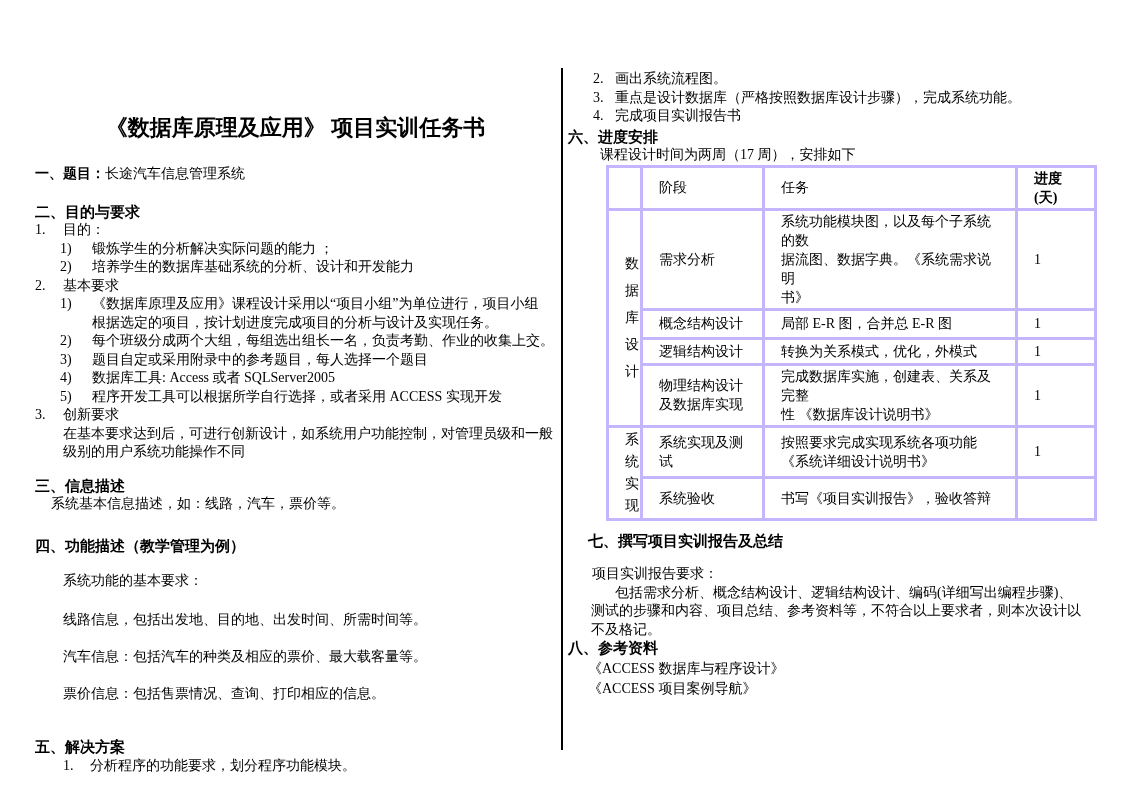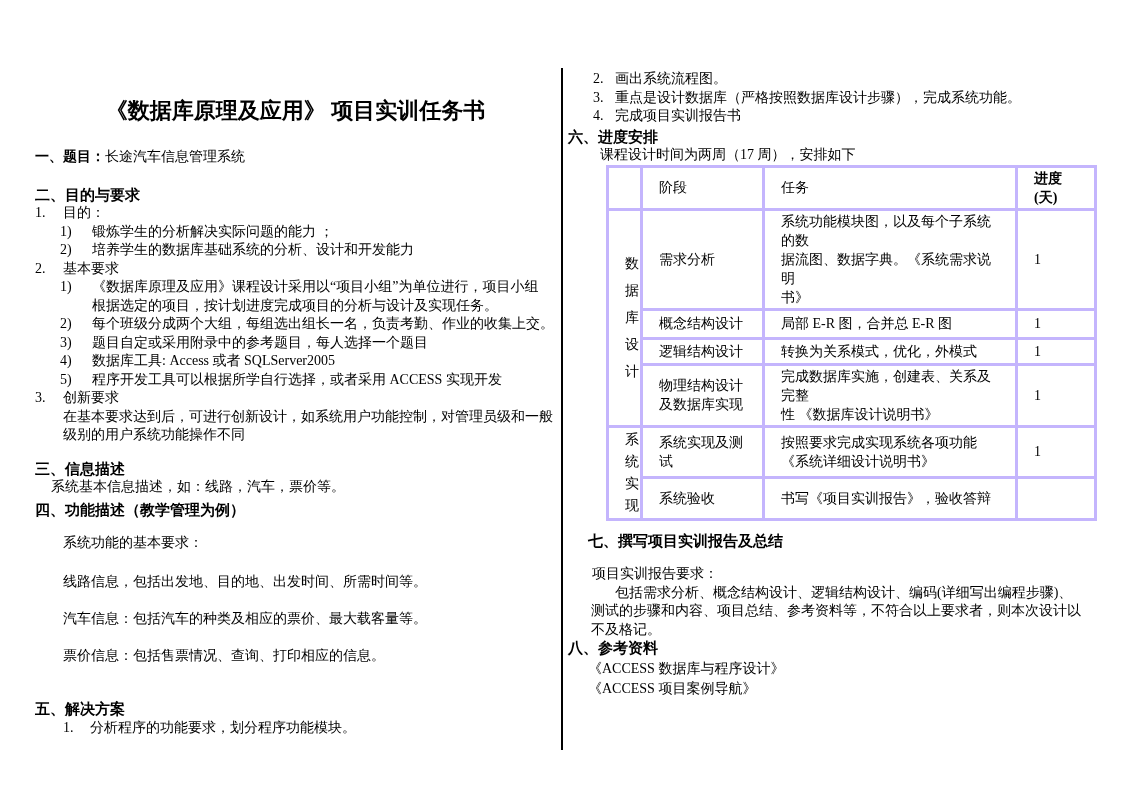--- a/index.html
+++ b/index.html
@@ -3,40 +3,40 @@
 <meta charset="utf-8">
 <style>
   html, body { margin:0; padding:0; background:#fff; }
   .page {
     position:relative; width:1123px; height:794px; background:#ffffff;
     font-family:"Liberation Serif","DejaVu Serif",serif;
     color:#000; overflow:hidden;
   }
   .divider { position:absolute; left:561px; top:68px; width:2px; height:682px; background:#000; }
   .col { position:absolute; font-size:14px; line-height:18.5px; }
-  .col-left  { left:35px;  top:93px; width:521px; }
+  .col-left  { left:35px;  top:110px; width:521px; }
   .col-right { left:568px; top:70px; width:528px; }
 
   .doc-title { font-size:22px; font-weight:bold; text-align:center; line-height:36px; white-space:nowrap; }
   .h2 { font-weight:bold; font-size:15px; line-height:18.5px; }
   .b  { font-weight:bold; }
 
   .row { display:flex; }
   .num { flex:0 0 auto; }
   .txt { flex:1 1 auto; white-space:pre-line; }
   .n-l1 { width:28px; }          
   .sub  { padding-left:25px; }   
   .n-sub { width:32px; }
   .n-r  { width:22px; }          
   .r-item { padding-left:25px; }
 
   .sec1line { margin-top:19px; }
   .mt19 { margin-top:19px; }
   .mt15 { margin-top:15px; }
-  .mt18 { margin-top:4px; }
+  .mt18 { margin-top:25px;font-family:Liberation Mono, monospace; }
   .mt20 { margin-top:20px; }
   .mt18h { margin-top:18.5px; }
   .mt35 { margin-top:35px; }
   .mt11 { margin-top:11px;margin-left:20px; }
   .mt2  { margin-top:2px; }
 
   .ind-inn { padding-left:28px; white-space:pre-line; }
   .ind16   { padding-left:16px; }
   .ind28   { padding-left:28px; }
   .sec5row { padding-left:28px; }

